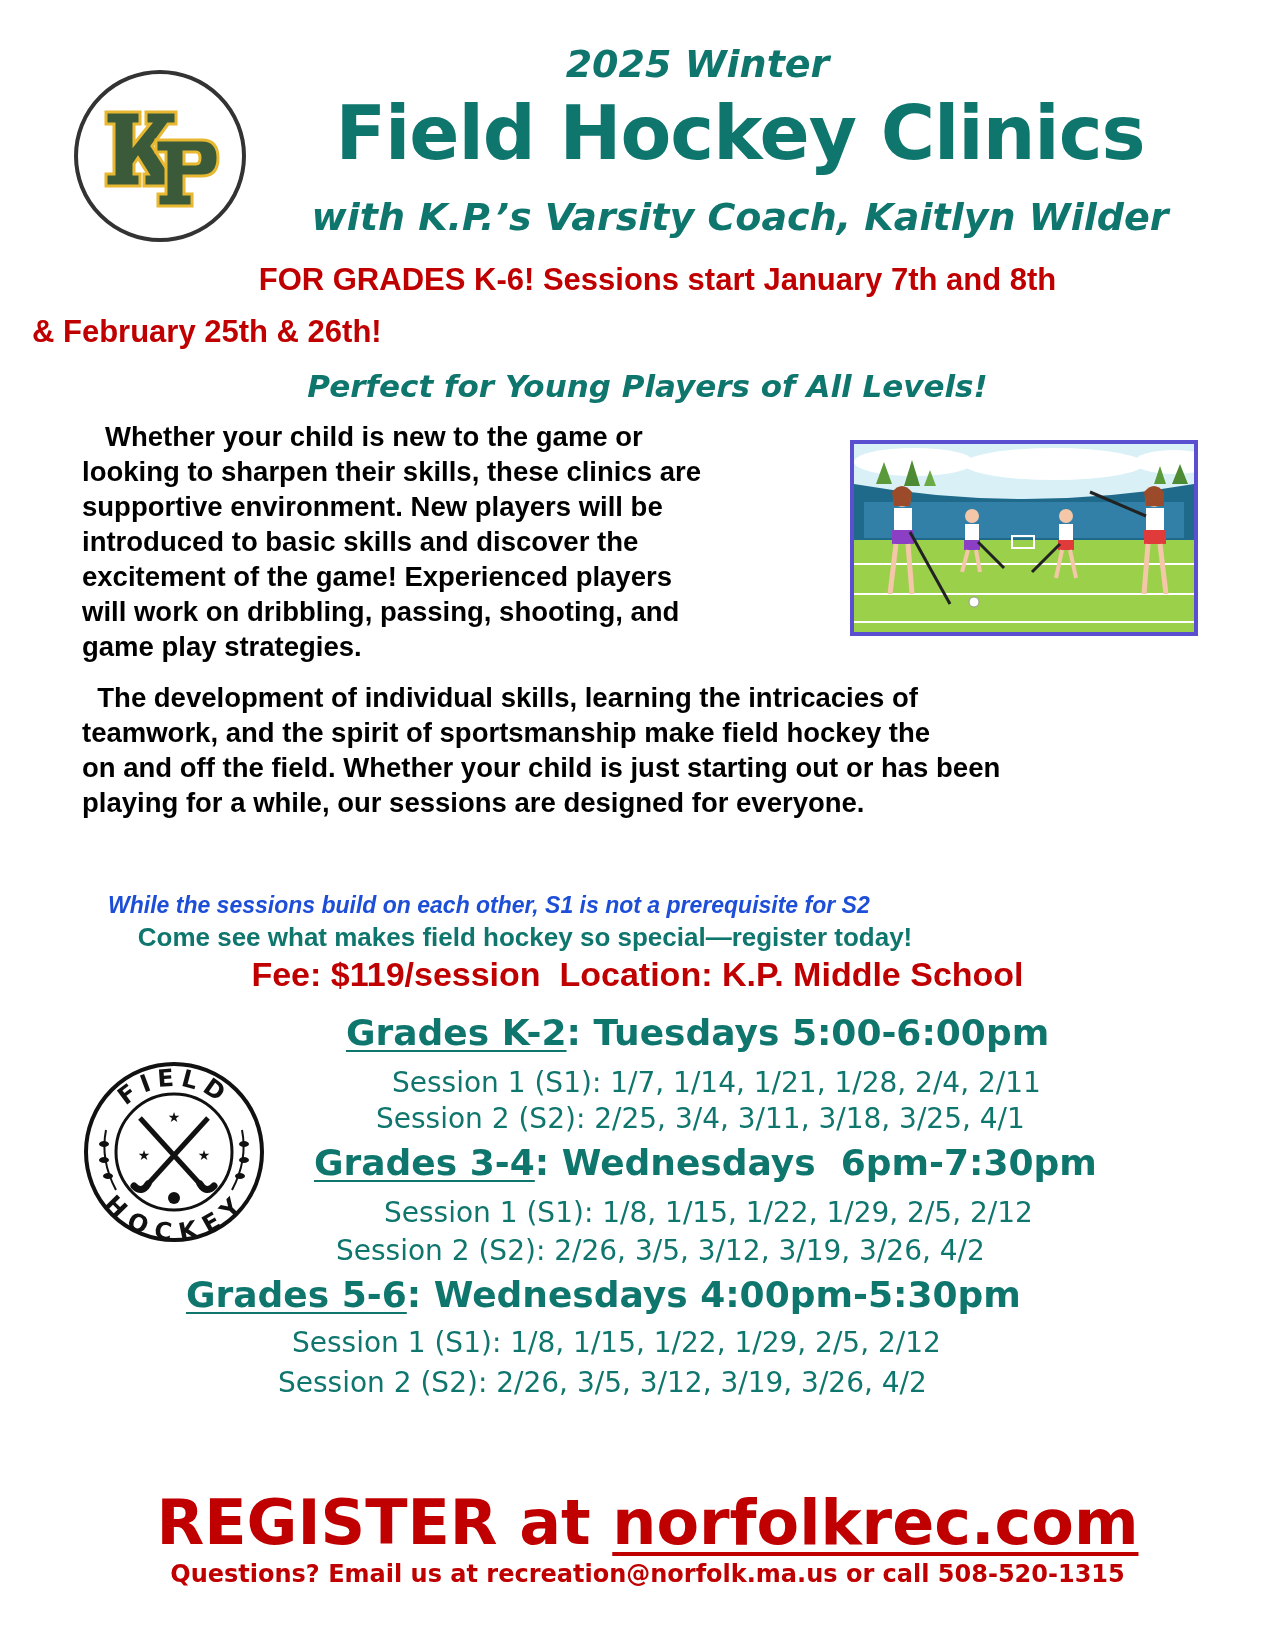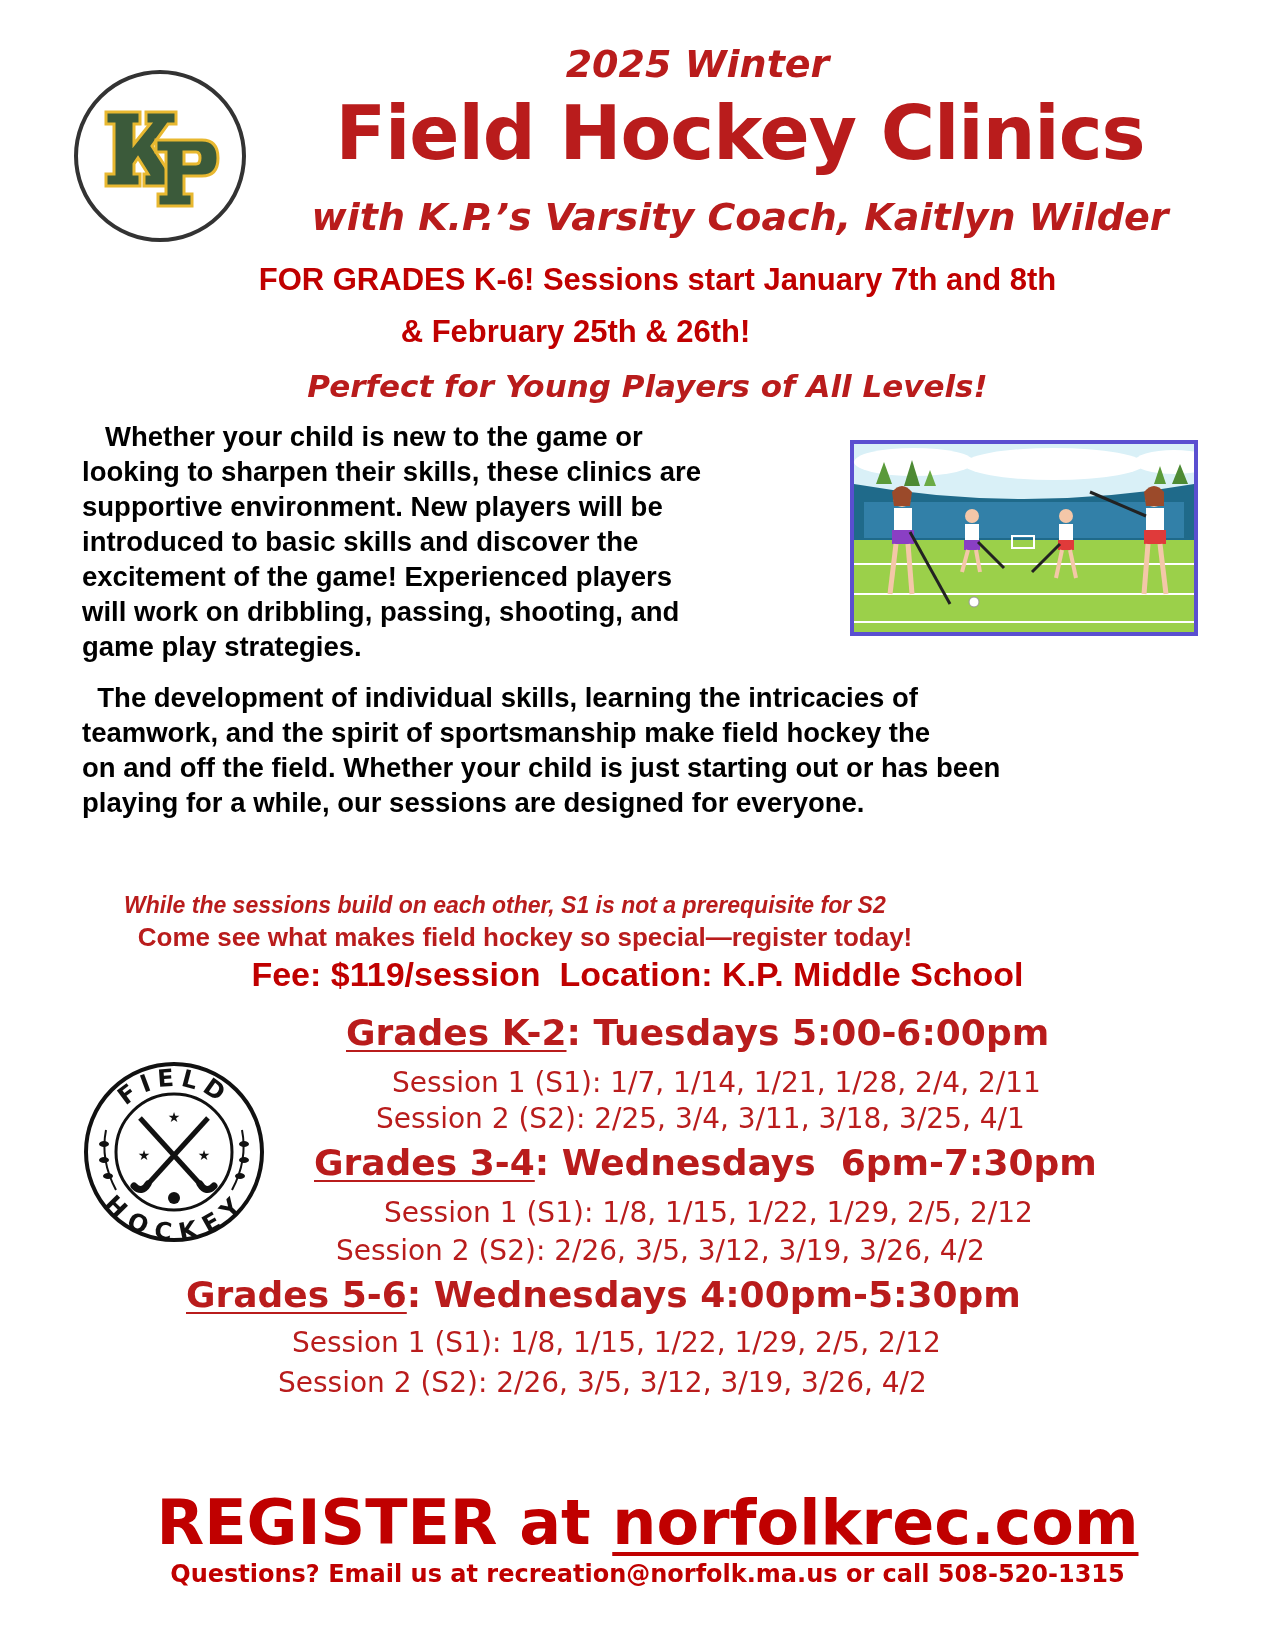--- a/index.html
+++ b/index.html
@@ -1,32 +1,32 @@
 <!DOCTYPE html>
 <html><head>
 <meta charset="utf-8">
 <style>
   html, body { margin:0; padding:0; background:#ffffff; }
   body { width:1275px; height:1650px; position:relative; overflow:hidden; font-family:"Liberation Sans", sans-serif; }
   .abs { position:absolute; }
-  .purple { color:#b91c1c; }
+  .purple { color:#0f766e; }
   .red { color:#c00000; }
 
   .subtitle-year { left:0; width:1275px; top:42px; text-align:center; padding-left:120px; box-sizing:border-box;
     font-family:"DejaVu Sans", sans-serif; font-weight:bold; font-style:italic; font-size:38px; }
   .title { left:290px; top:96px; width:900px; text-align:center; font-family:"DejaVu Sans", sans-serif; font-weight:bold; font-size:74px; letter-spacing:-1px; line-height:1; }
   .coach { left:270px; top:195px; width:940px; text-align:center; font-family:"DejaVu Sans", sans-serif; font-weight:bold; font-style:italic; font-size:38px; }
   .grades-line { left:0; width:1275px; top:262px; text-align:center; font-weight:bold; font-size:31px; padding-left:40px; box-sizing:border-box; }
-  .dates-line { left:3px; width:1125px; top:314px; text-align:center; font-weight:bold; font-size:31px; padding-left:20px; box-sizing:border-box; }
+  .dates-line { left:12px; width:1125px; top:314px; text-align:left; font-weight:bold; font-size:31px; padding-left:20px; box-sizing:border-box; }
   .perfect { left:0; width:1275px; top:368px; text-align:center; font-family:"DejaVu Sans", sans-serif; font-weight:bold; font-style:italic; font-size:31px; padding-left:20px; box-sizing:border-box; }
 
   .body-text { font-weight:bold; font-size:27.5px; line-height:35px; color:#000; }
   .para1 { left:82px; top:400px; width:740px;margin-top:19px; }
   .para2 { left:82px; top:680px; width:1130px; }
-  .note { left:108px; top:892px; font-weight:bold; font-style:italic; font-size:23px; color:#b91c1c;margin-left:16px; }
+  .note { left:108px; top:892px; font-weight:bold; font-style:italic; font-size:23px; color:#1d4ed8; }
   .cta { left:0; width:1010px; top:922px; text-align:center; font-weight:bold; font-size:26px; padding-left:40px; box-sizing:border-box; }
   .fee { left:0; width:1275px; top:955px; text-align:center; font-weight:bold; font-size:34px; box-sizing:border-box; }
 
   .sched-head { font-family:"DejaVu Sans", sans-serif; font-weight:bold; font-size:36px; white-space:nowrap; }
   .sched-head .u { text-decoration:underline; text-decoration-thickness:2px; text-underline-offset:5px; }
   .sess { font-family:"DejaVu Sans", sans-serif; font-size:28px; white-space:nowrap; }
 
   .register { left:0; width:1275px; top:1486px; text-align:center; font-family:"DejaVu Sans", sans-serif; font-weight:bold; font-size:62px; padding-left:20px; box-sizing:border-box; }
   .register .link { text-decoration:underline; text-decoration-thickness:4px; text-underline-offset:8px; }
   .questions { left:0; width:1275px; top:1560px; text-align:center; font-family:"DejaVu Sans", sans-serif; font-weight:bold; font-size:24px; padding-left:20px; box-sizing:border-box; }

